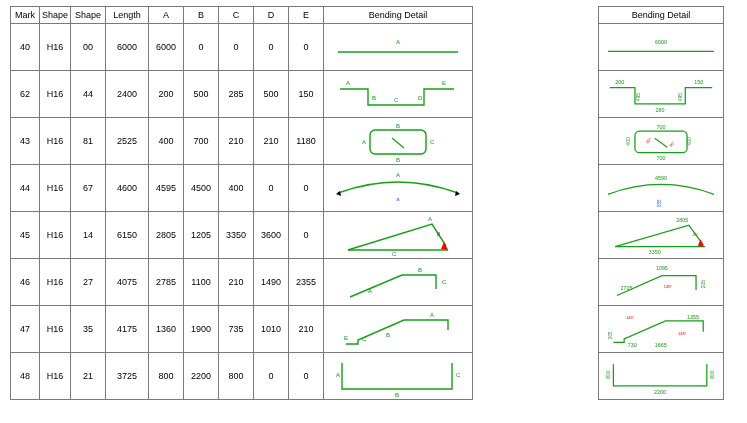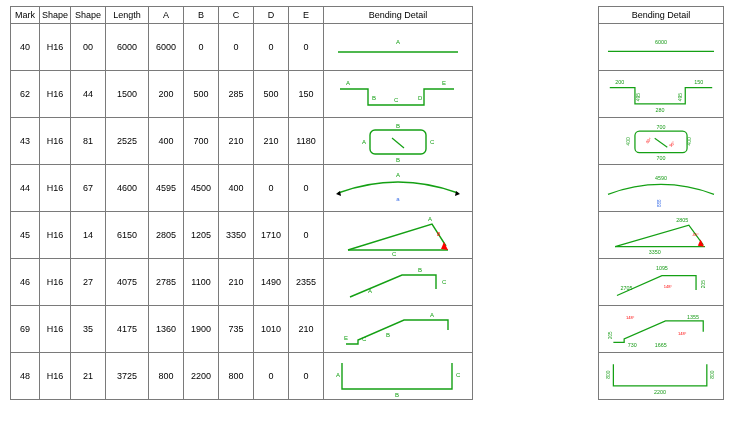--- a/index.html
+++ b/index.html
@@ -74,21 +74,21 @@
             <text x="74" y="20" font-size="6" fill="#14a014" text-anchor="middle" font-family="Liberation Sans, sans-serif">A</text>
             <line x1="14" y1="28" x2="134" y2="28" stroke="#14a014" stroke-width="1.4"></line>
           </svg>
         </td>
       </tr>
 
       <tr class="row-h">
         <td>62</td>
         <td>H16</td>
         <td>44</td>
-        <td>1500</td>
+        <td>2400</td>
         <td>200</td>
         <td>500</td>
         <td>285</td>
         <td>500</td>
         <td>150</td>
         <td class="det">
           <svg class="svgwrap" viewBox="0 0 148 46" width="148" height="46">
             <polyline points="16,18 44,18 44,34 100,34 100,18 130,18" fill="none" stroke="#14a014" stroke-width="1.4"></polyline>
             <text x="22" y="14" font-size="6" fill="#14a014" font-family="Liberation Sans, sans-serif">A</text>
             <text x="118" y="14" font-size="6" fill="#14a014" font-family="Liberation Sans, sans-serif">E</text>
@@ -143,21 +143,21 @@
       </tr>
 
       <tr class="row-h">
         <td>45</td>
         <td>H16</td>
         <td>14</td>
         <td>6150</td>
         <td>2805</td>
         <td>1205</td>
         <td>3350</td>
-        <td>1710</td>
+        <td>3600</td>
         <td>0</td>
         <td class="det">
           <svg class="svgwrap" viewBox="0 0 148 46" width="148" height="46">
             <polyline points="24,38 108,12 122,34" fill="none" stroke="#14a014" stroke-width="1.4"></polyline>
             <line x1="24" y1="38" x2="124" y2="38" stroke="#14a014" stroke-width="1.4"></line>
             <path d="M120,30 l4,8 l-7,-1 z" fill="#ff0000"></path>
             <text x="104" y="9" font-size="6" fill="#14a014" font-family="Liberation Sans, sans-serif">A</text>
             <text x="113" y="24" font-size="5" fill="#ff0000" font-family="Liberation Sans, sans-serif">B</text>
             <text x="68" y="44" font-size="6" fill="#14a014" font-family="Liberation Sans, sans-serif">C</text>
           </svg>
@@ -178,21 +178,21 @@
           <svg class="svgwrap" viewBox="0 0 148 46" width="148" height="46">
             <polyline points="26,38 78,16 112,16 112,30" fill="none" stroke="#14a014" stroke-width="1.4"></polyline>
             <text x="44" y="34" font-size="6" fill="#14a014" font-family="Liberation Sans, sans-serif">A</text>
             <text x="94" y="13" font-size="6" fill="#14a014" font-family="Liberation Sans, sans-serif">B</text>
             <text x="118" y="25" font-size="6" fill="#14a014" font-family="Liberation Sans, sans-serif">C</text>
           </svg>
         </td>
       </tr>
 
       <tr class="row-h">
-        <td>69</td>
+        <td>47</td>
         <td>H16</td>
         <td>35</td>
         <td>4175</td>
         <td>1360</td>
         <td>1900</td>
         <td>735</td>
         <td>1010</td>
         <td>210</td>
         <td class="det">
           <svg class="svgwrap" viewBox="0 0 148 46" width="148" height="46">

